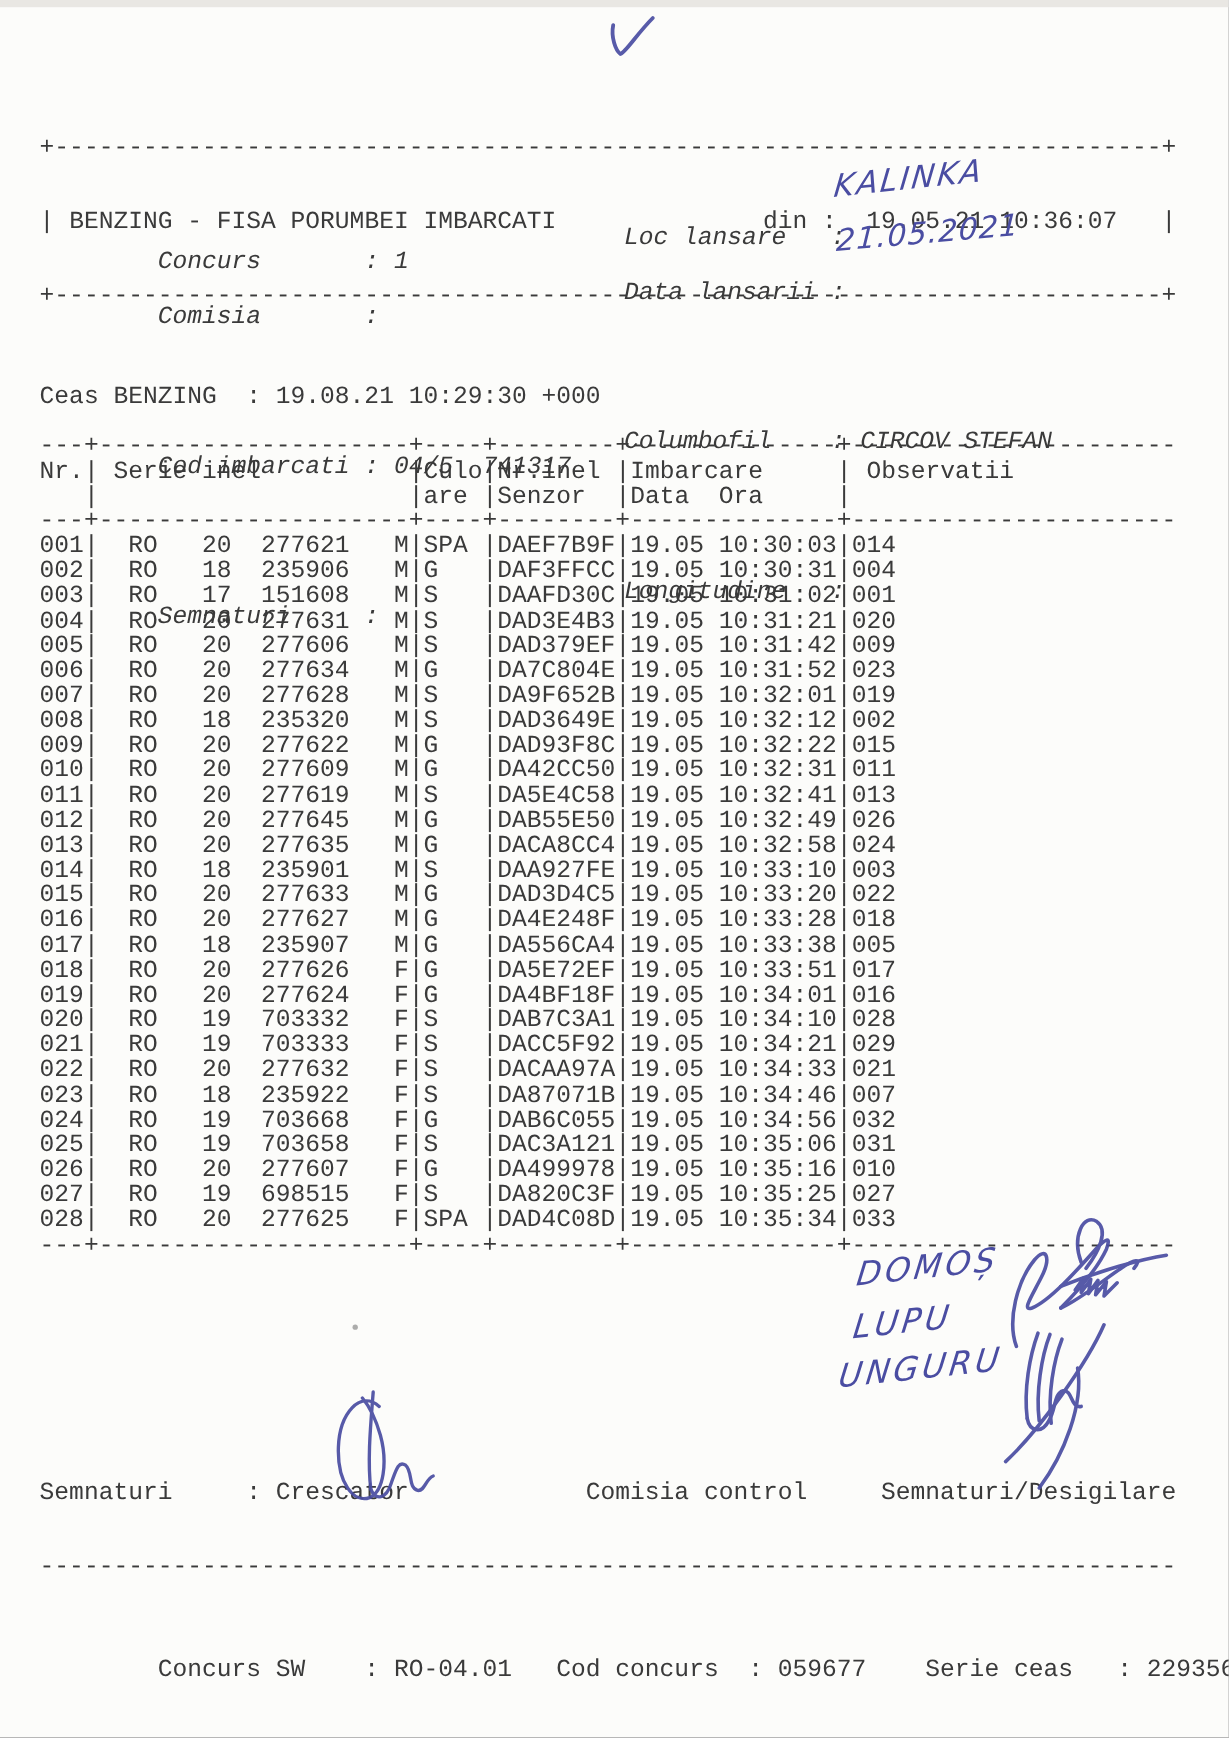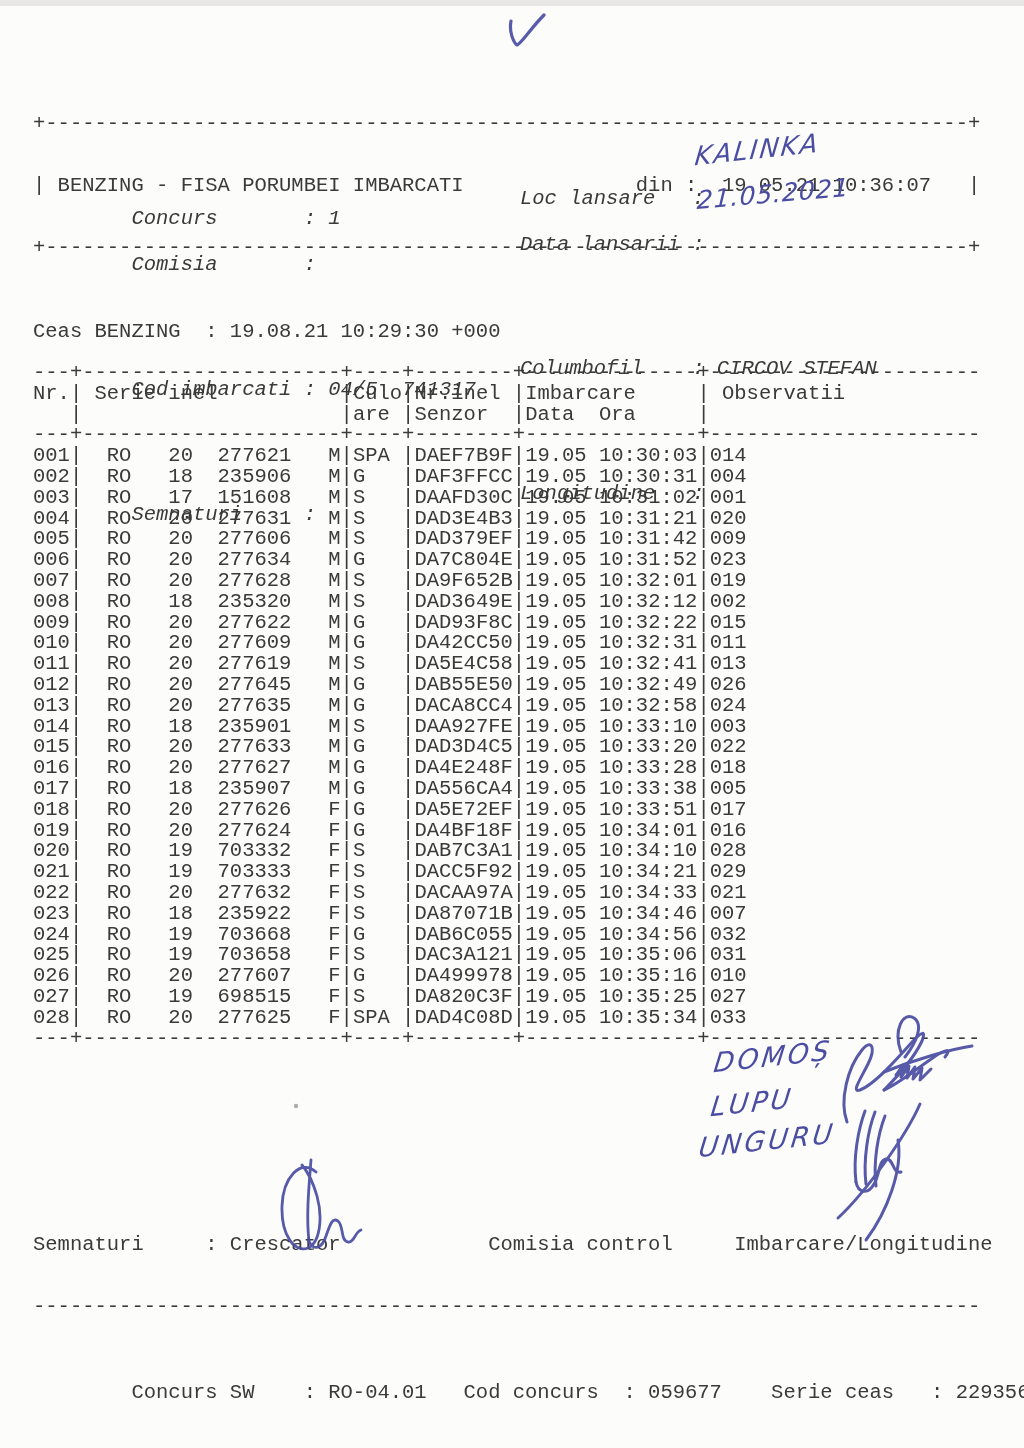--- a/index.html
+++ b/index.html
@@ -70,21 +70,21 @@
     
     <div class="block" style="top:280px">
       <div class="line"><span class="w14">Ceas BENZING</span><span>: </span><span>19.08.21 10:29:30 +000</span></div>
     </div>
 
     
     <div class="block" id="table" style="top:363px"><div class="line">---+---------------------+----+--------+--------------+----------------------</div><div class="line"><span>Nr.</span><span>|</span><span> Serie inel          </span><span>|</span><span>Culo</span><span>|</span><span>Nr.inel </span><span>|</span><span>Imbarcare     </span><span>|</span><span> Observatii</span></div><div class="line"><span>   </span><span>|</span><span>                     </span><span>|</span><span>are </span><span>|</span><span>Senzor  </span><span>|</span><span>Data  Ora     </span><span>|</span><span></span></div><div class="line">---+---------------------+----+--------+--------------+----------------------</div><div class="line"><span>001</span><span>|</span><span>  RO   20  277621   M</span><span>|</span><span>SPA </span><span>|</span><span>DAEF7B9F</span><span>|</span><span>19.05 10:30:03</span><span>|</span><span>014</span></div><div class="line"><span>002</span><span>|</span><span>  RO   18  235906   M</span><span>|</span><span>G   </span><span>|</span><span>DAF3FFCC</span><span>|</span><span>19.05 10:30:31</span><span>|</span><span>004</span></div><div class="line"><span>003</span><span>|</span><span>  RO   17  151608   M</span><span>|</span><span>S   </span><span>|</span><span>DAAFD30C</span><span>|</span><span>19.05 10:31:02</span><span>|</span><span>001</span></div><div class="line"><span>004</span><span>|</span><span>  RO   20  277631   M</span><span>|</span><span>S   </span><span>|</span><span>DAD3E4B3</span><span>|</span><span>19.05 10:31:21</span><span>|</span><span>020</span></div><div class="line"><span>005</span><span>|</span><span>  RO   20  277606   M</span><span>|</span><span>S   </span><span>|</span><span>DAD379EF</span><span>|</span><span>19.05 10:31:42</span><span>|</span><span>009</span></div><div class="line"><span>006</span><span>|</span><span>  RO   20  277634   M</span><span>|</span><span>G   </span><span>|</span><span>DA7C804E</span><span>|</span><span>19.05 10:31:52</span><span>|</span><span>023</span></div><div class="line"><span>007</span><span>|</span><span>  RO   20  277628   M</span><span>|</span><span>S   </span><span>|</span><span>DA9F652B</span><span>|</span><span>19.05 10:32:01</span><span>|</span><span>019</span></div><div class="line"><span>008</span><span>|</span><span>  RO   18  235320   M</span><span>|</span><span>S   </span><span>|</span><span>DAD3649E</span><span>|</span><span>19.05 10:32:12</span><span>|</span><span>002</span></div><div class="line"><span>009</span><span>|</span><span>  RO   20  277622   M</span><span>|</span><span>G   </span><span>|</span><span>DAD93F8C</span><span>|</span><span>19.05 10:32:22</span><span>|</span><span>015</span></div><div class="line"><span>010</span><span>|</span><span>  RO   20  277609   M</span><span>|</span><span>G   </span><span>|</span><span>DA42CC50</span><span>|</span><span>19.05 10:32:31</span><span>|</span><span>011</span></div><div class="line"><span>011</span><span>|</span><span>  RO   20  277619   M</span><span>|</span><span>S   </span><span>|</span><span>DA5E4C58</span><span>|</span><span>19.05 10:32:41</span><span>|</span><span>013</span></div><div class="line"><span>012</span><span>|</span><span>  RO   20  277645   M</span><span>|</span><span>G   </span><span>|</span><span>DAB55E50</span><span>|</span><span>19.05 10:32:49</span><span>|</span><span>026</span></div><div class="line"><span>013</span><span>|</span><span>  RO   20  277635   M</span><span>|</span><span>G   </span><span>|</span><span>DACA8CC4</span><span>|</span><span>19.05 10:32:58</span><span>|</span><span>024</span></div><div class="line"><span>014</span><span>|</span><span>  RO   18  235901   M</span><span>|</span><span>S   </span><span>|</span><span>DAA927FE</span><span>|</span><span>19.05 10:33:10</span><span>|</span><span>003</span></div><div class="line"><span>015</span><span>|</span><span>  RO   20  277633   M</span><span>|</span><span>G   </span><span>|</span><span>DAD3D4C5</span><span>|</span><span>19.05 10:33:20</span><span>|</span><span>022</span></div><div class="line"><span>016</span><span>|</span><span>  RO   20  277627   M</span><span>|</span><span>G   </span><span>|</span><span>DA4E248F</span><span>|</span><span>19.05 10:33:28</span><span>|</span><span>018</span></div><div class="line"><span>017</span><span>|</span><span>  RO   18  235907   M</span><span>|</span><span>G   </span><span>|</span><span>DA556CA4</span><span>|</span><span>19.05 10:33:38</span><span>|</span><span>005</span></div><div class="line"><span>018</span><span>|</span><span>  RO   20  277626   F</span><span>|</span><span>G   </span><span>|</span><span>DA5E72EF</span><span>|</span><span>19.05 10:33:51</span><span>|</span><span>017</span></div><div class="line"><span>019</span><span>|</span><span>  RO   20  277624   F</span><span>|</span><span>G   </span><span>|</span><span>DA4BF18F</span><span>|</span><span>19.05 10:34:01</span><span>|</span><span>016</span></div><div class="line"><span>020</span><span>|</span><span>  RO   19  703332   F</span><span>|</span><span>S   </span><span>|</span><span>DAB7C3A1</span><span>|</span><span>19.05 10:34:10</span><span>|</span><span>028</span></div><div class="line"><span>021</span><span>|</span><span>  RO   19  703333   F</span><span>|</span><span>S   </span><span>|</span><span>DACC5F92</span><span>|</span><span>19.05 10:34:21</span><span>|</span><span>029</span></div><div class="line"><span>022</span><span>|</span><span>  RO   20  277632   F</span><span>|</span><span>S   </span><span>|</span><span>DACAA97A</span><span>|</span><span>19.05 10:34:33</span><span>|</span><span>021</span></div><div class="line"><span>023</span><span>|</span><span>  RO   18  235922   F</span><span>|</span><span>S   </span><span>|</span><span>DA87071B</span><span>|</span><span>19.05 10:34:46</span><span>|</span><span>007</span></div><div class="line"><span>024</span><span>|</span><span>  RO   19  703668   F</span><span>|</span><span>G   </span><span>|</span><span>DAB6C055</span><span>|</span><span>19.05 10:34:56</span><span>|</span><span>032</span></div><div class="line"><span>025</span><span>|</span><span>  RO   19  703658   F</span><span>|</span><span>S   </span><span>|</span><span>DAC3A121</span><span>|</span><span>19.05 10:35:06</span><span>|</span><span>031</span></div><div class="line"><span>026</span><span>|</span><span>  RO   20  277607   F</span><span>|</span><span>G   </span><span>|</span><span>DA499978</span><span>|</span><span>19.05 10:35:16</span><span>|</span><span>010</span></div><div class="line"><span>027</span><span>|</span><span>  RO   19  698515   F</span><span>|</span><span>S   </span><span>|</span><span>DA820C3F</span><span>|</span><span>19.05 10:35:25</span><span>|</span><span>027</span></div><div class="line"><span>028</span><span>|</span><span>  RO   20  277625   F</span><span>|</span><span>SPA </span><span>|</span><span>DAD4C08D</span><span>|</span><span>19.05 10:35:34</span><span>|</span><span>033</span></div><div class="line">---+---------------------+----+--------+--------------+----------------------</div></div>
 
     
     <div class="block" style="top:1193px">
-      <div class="line"><span class="w14">Semnaturi</span><span>: </span><span class="w21">Crescator</span><span class="w20">Comisia control</span><span>Imbarcare/Longitudine</span></div>
+      <div class="line"><span class="w14">Semnaturi</span><span>: </span><span class="w21">Crescator</span><span class="w20">Comisia control</span><span>Semnaturi/Desigilare</span></div>
     </div>
 
     
     <div class="block footer-block" style="top:1253px">
       <div class="line">-----------------------------------------------------------------------------</div>
       <div class="line">
         <span class="w14">Concurs SW</span><span>: </span><span class="w11">RO-04.01</span><span class="w13">Cod concurs</span><span>: </span><span class="w10">059677</span><span class="w13">Serie ceas</span><span>: </span><span>229356</span>
       </div>
       
       

